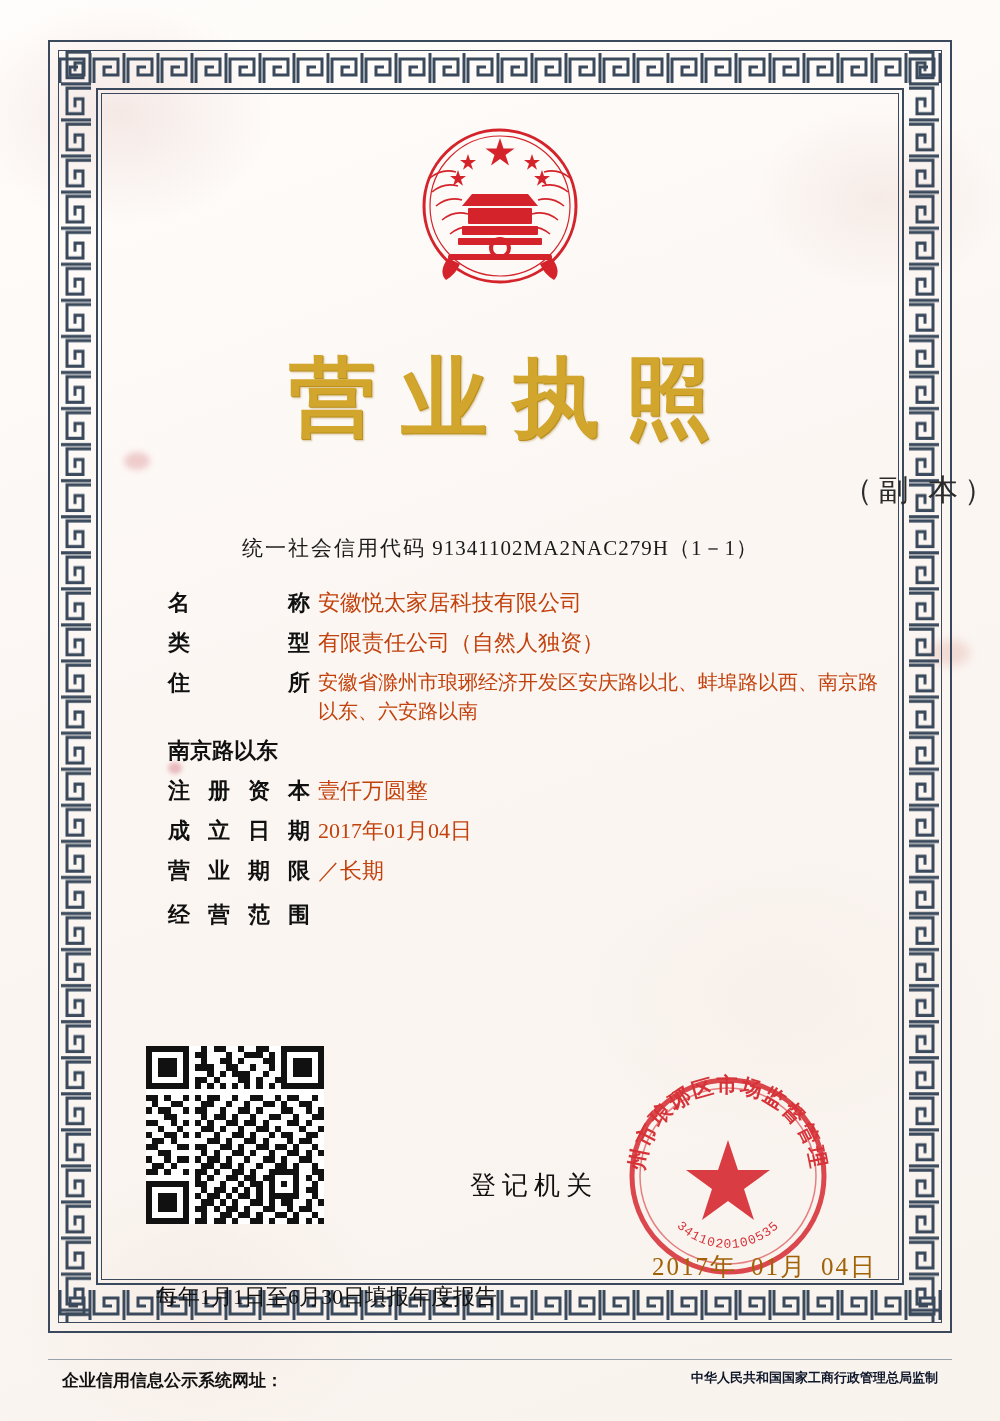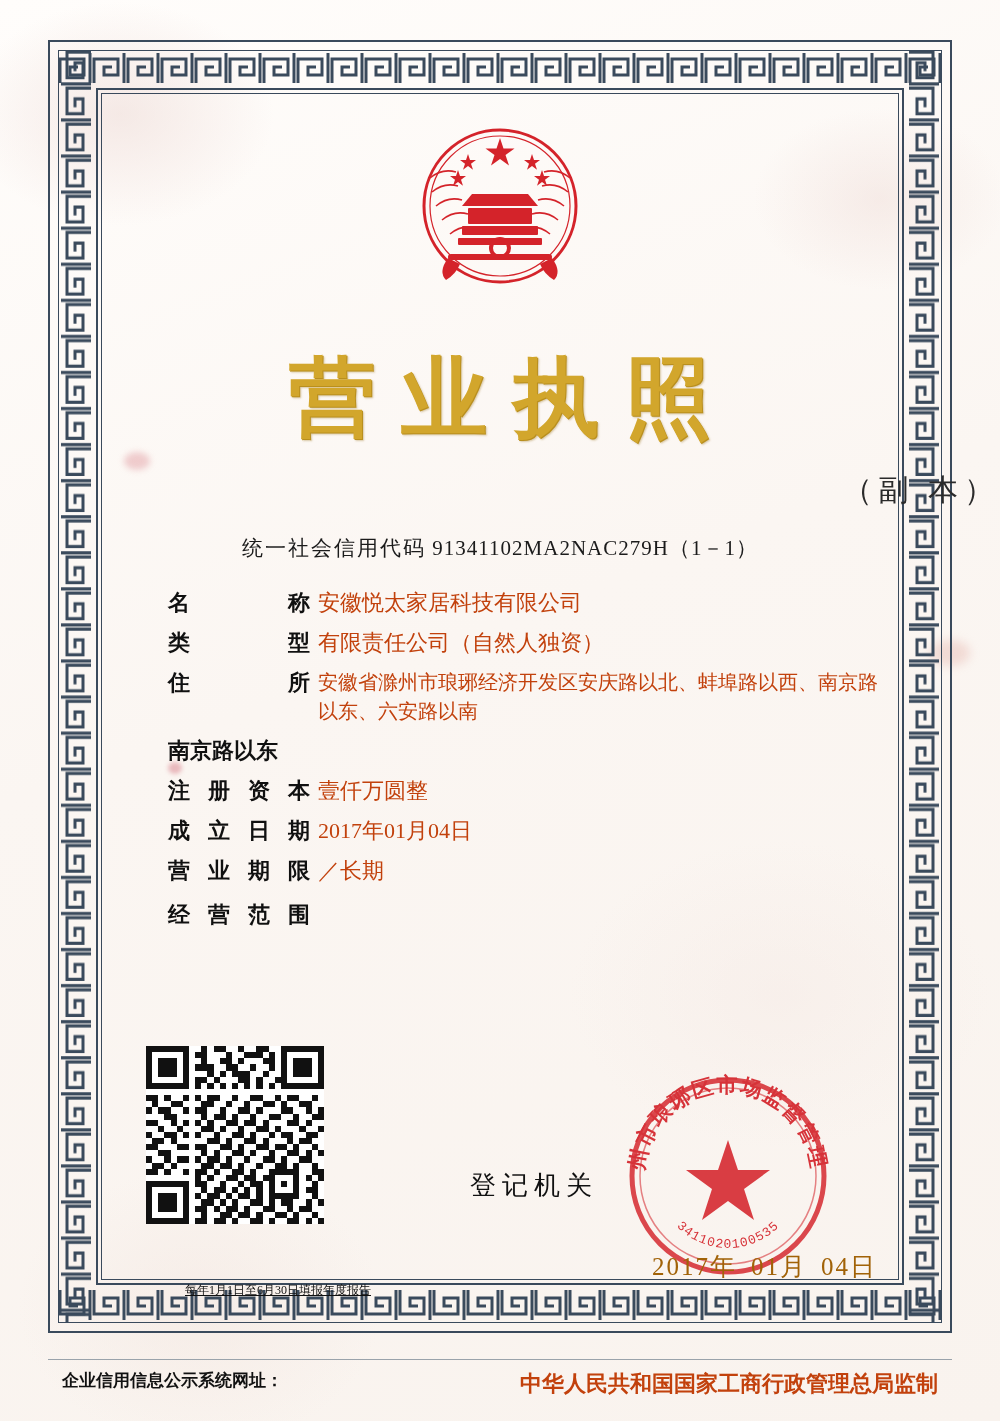--- a/index.html
+++ b/index.html
@@ -201,25 +201,24 @@
     font-size: 25px;
     color: #a16207;
     letter-spacing: 2px;
     margin-left: 32px;
   }
   .issue-date .sp { display: inline-block; width: 14px; }
 
   
   .annual-note {
     position: absolute;
-    left: 185px;
+    left: 156px;
     top: 1282px;
-    font-size: 12px;
+    font-size: 22px;
     color: #111;
-    text-decoration: underline;
   }
 
   
   .footer {
     position: absolute;
     left: 0;
     right: 0;
     bottom: 22px;
     height: 40px;
     font-weight: bold;
@@ -235,22 +234,22 @@
     position: absolute;
     left: 62px;
     top: 10px;
     font-size: 17px;
     color: #111;
   }
   .footer .right {
     position: absolute;
     right: 62px;
     top: 10px;
-    font-size: 22px;
-    color: #c2410c;
+    font-size: 13px;
+    color: #0f172a;
   }
 </style>
 </head>
 <body>
 
 <div id="page">
 
   <div class="paper-tint"></div>
   <div class="blotch" style="left:124px;top:452px;width:26px;height:18px;background:rgba(214,120,130,0.35);filter:blur(3px);"></div>
   <div class="blotch" style="left:168px;top:762px;width:14px;height:12px;background:rgba(208,96,110,0.40);filter:blur(2px);"></div>

